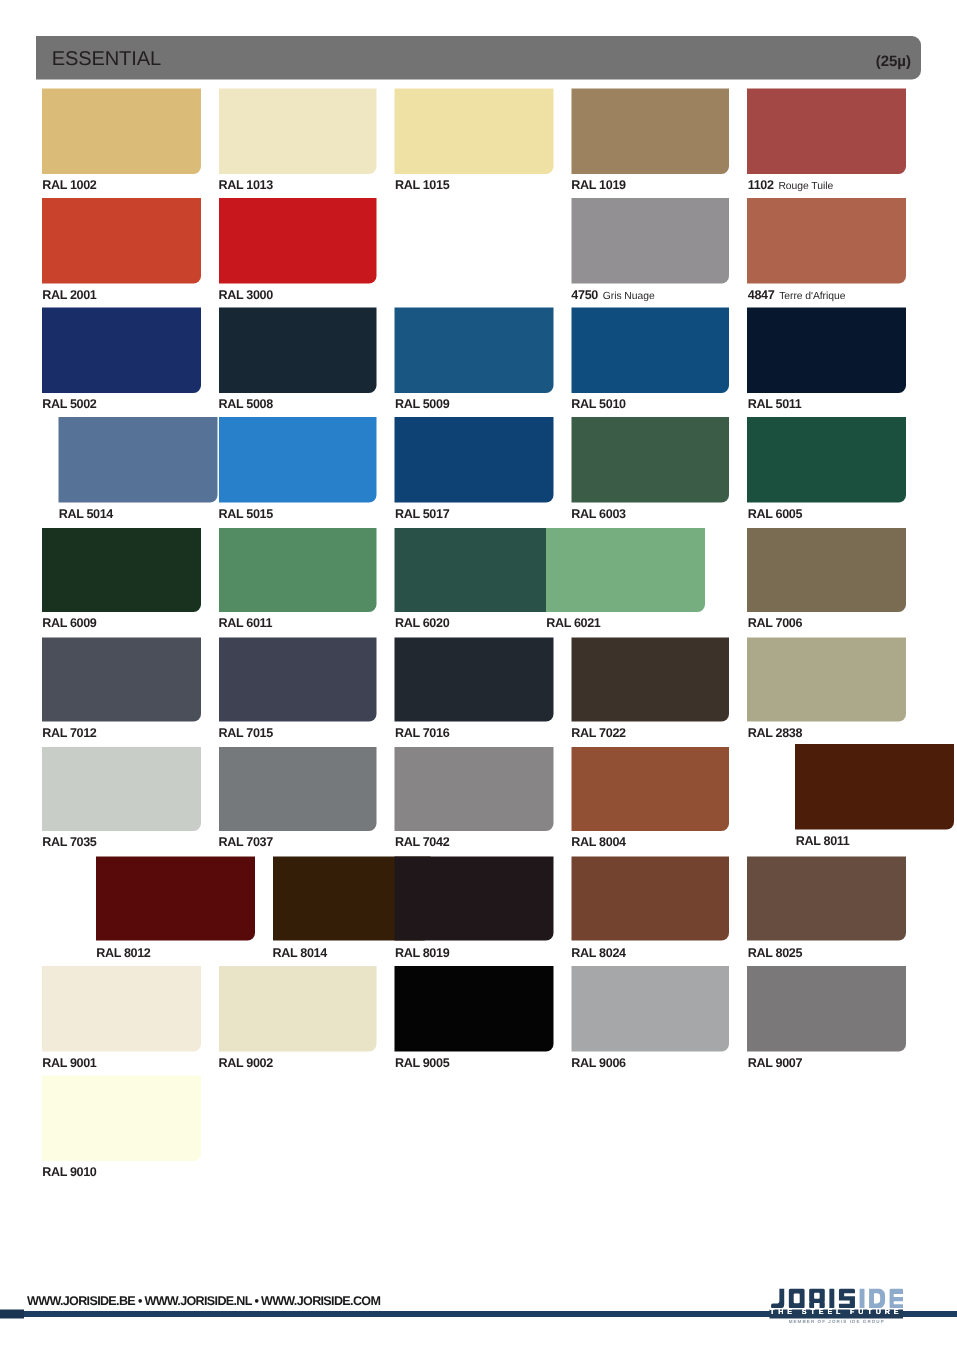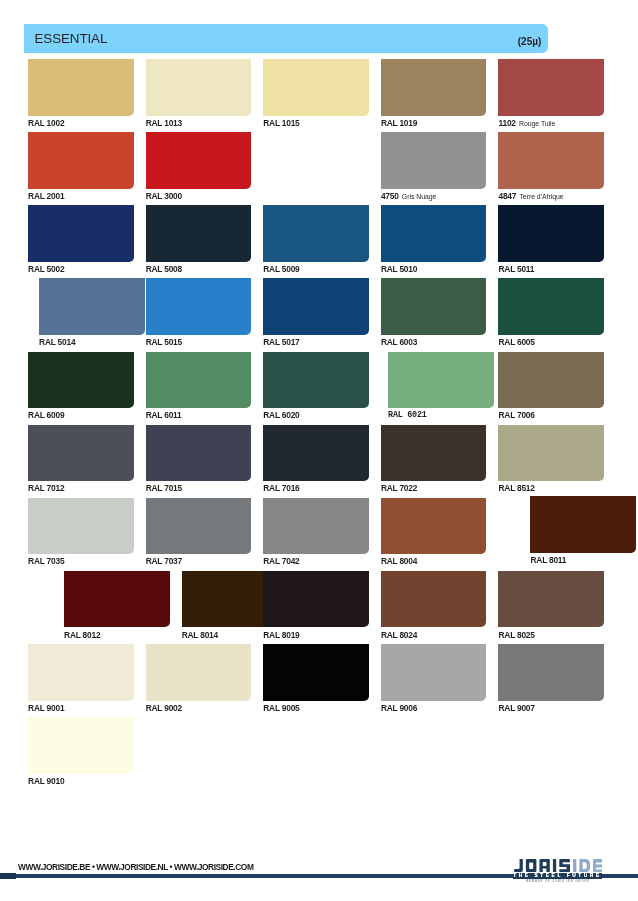--- a/index.html
+++ b/index.html
@@ -3,22 +3,22 @@
 <meta charset="utf-8">
 <title>ESSENTIAL</title>
 <style>
   html,body{margin:0;padding:0;}
   body{width:638px;height:901px;background:#ffffff;
        font-family:"Liberation Sans",sans-serif;position:relative;overflow:hidden;
        -webkit-font-smoothing:antialiased;}
   .page{position:absolute;left:0;top:0;width:638px;height:901px;}
 
   
-  .hdr{position:absolute;left:24px;top:23.5px;width:524px;height:29.6px;
-       background:#7dd3fc;border-radius:0 6px 6px 0;}
+  .hdr{position:absolute;left:24px;top:23.5px;width:590px;height:29.6px;
+       background:#737373;border-radius:0 6px 6px 0;}
   .hdr-title{position:absolute;left:10.5px;top:10.1px;
        font-size:13.4px;font-weight:400;color:#231f20;letter-spacing:-0.1px;line-height:10px;}
   .hdr-note{position:absolute;right:6.7px;top:14.3px;
        font-size:10px;font-weight:700;color:#231f20;line-height:7px;}
 
   
   .grid{position:absolute;left:28.1px;top:59.2px;width:575px;height:700px;}
   .cell{position:absolute;width:105.5px;}
   .sw{width:105.5px;height:56.6px;border-radius:0 0 5px 0;}
   .lbl{margin-top:4.1px;font-size:8.4px;color:#231f20;white-space:nowrap;line-height:6px;}
@@ -133,21 +133,21 @@
         <div class="lbl"><span class="code">RAL 6009</span></div>
       </div>
       <div class="cell" style="left: 117.6px; top: 292.4px;">
         <div class="sw" style="background: rgb(83, 139, 98);"></div>
         <div class="lbl"><span class="code">RAL 6011</span></div>
       </div>
       <div class="cell" style="left: 235.2px; top: 292.4px;">
         <div class="sw" style="background: rgb(42, 81, 71);"></div>
         <div class="lbl"><span class="code">RAL 6020</span></div>
       </div>
-      <div class="cell" style="left: 360px; top: 292.4px; font-family: Liberation Mono, monospace;">
+      <div class="cell" style="left: 336px; top: 292.4px;">
         <div class="sw" style="background: rgb(118, 174, 127);"></div>
         <div class="lbl"><span class="code">RAL 6021</span></div>
       </div>
       <div class="cell" style="left: 470.4px; top: 292.4px;">
         <div class="sw" style="background: rgb(122, 107, 83);"></div>
         <div class="lbl"><span class="code">RAL 7006</span></div>
       </div>
       <div class="cell" style="left: 0px; top: 365.5px;">
         <div class="sw" style="background: rgb(75, 79, 89);"></div>
         <div class="lbl"><span class="code">RAL 7012</span></div>
@@ -159,21 +159,21 @@
       <div class="cell" style="left: 235.2px; top: 365.5px;">
         <div class="sw" style="background: rgb(33, 40, 48);"></div>
         <div class="lbl"><span class="code">RAL 7016</span></div>
       </div>
       <div class="cell" style="left: 352.8px; top: 365.5px;">
         <div class="sw" style="background: rgb(61, 50, 41);"></div>
         <div class="lbl"><span class="code">RAL 7022</span></div>
       </div>
       <div class="cell" style="left: 470.4px; top: 365.5px;">
         <div class="sw" style="background: rgb(172, 169, 139);"></div>
-        <div class="lbl"><span class="code">RAL 8512</span></div>
+        <div class="lbl"><span class="code">RAL 2838</span></div>
       </div>
       <div class="cell" style="left: 0px; top: 438.6px;">
         <div class="sw" style="background: rgb(200, 205, 200);"></div>
         <div class="lbl"><span class="code">RAL 7035</span></div>
       </div>
       <div class="cell" style="left: 117.6px; top: 438.6px;">
         <div class="sw" style="background: rgb(117, 121, 124);"></div>
         <div class="lbl"><span class="code">RAL 7037</span></div>
       </div>
       <div class="cell" style="left: 235.2px; top: 438.6px;">

